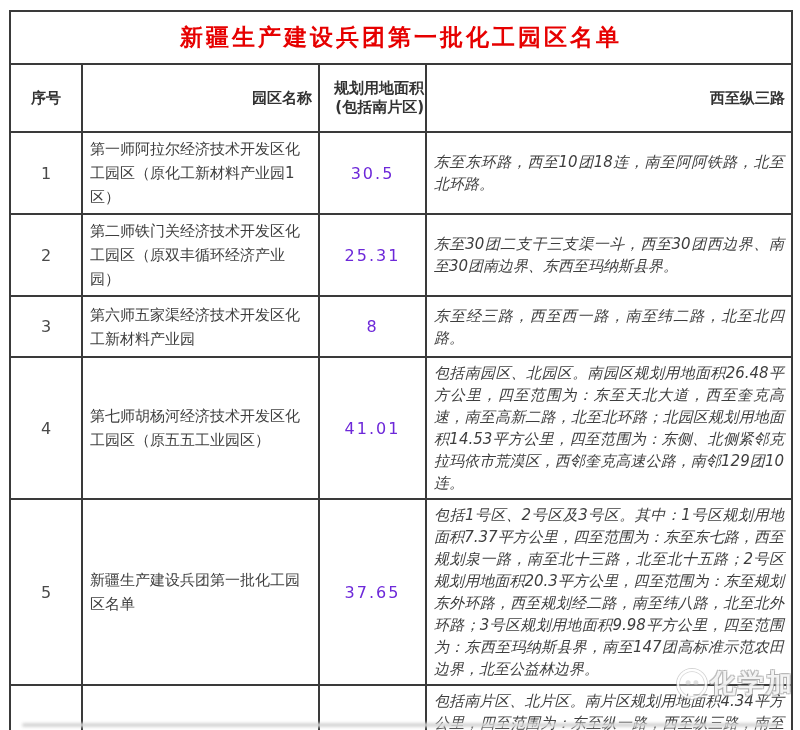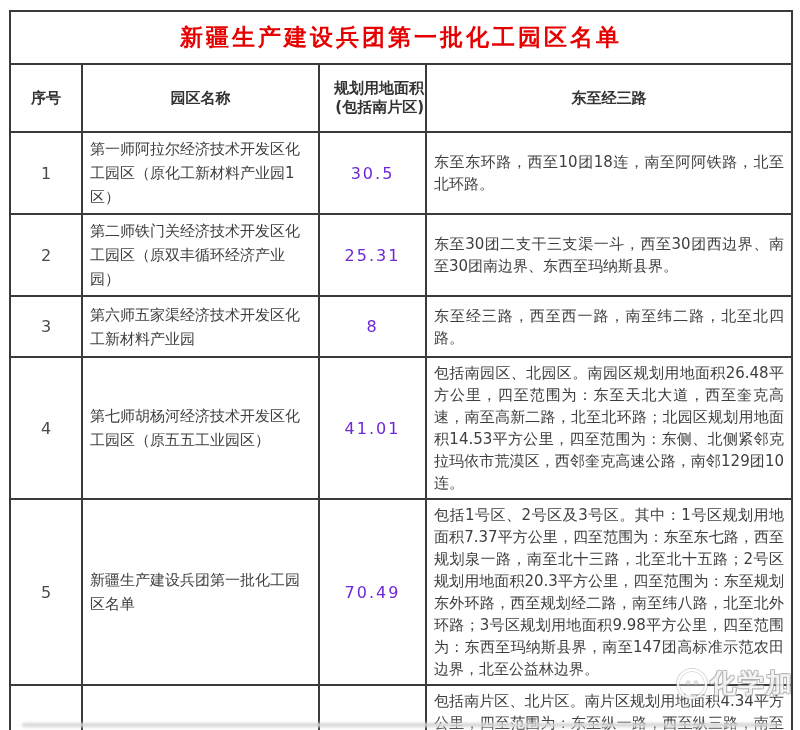--- a/index.html
+++ b/index.html
@@ -18,30 +18,30 @@
     border: 2px solid #3a3a3a; vertical-align: middle; overflow: hidden;
   }
   
   .title-cell {
     height: 53px; text-align: center; font-size: 23px; font-weight: bold;
     letter-spacing: 3px;
   }
   
   .header-row th {
     height: 42px; font-size: 15px; font-weight: bold; color: #333333;
-    text-align: center; padding: 2px 6px;
+    text-align: right; padding: 2px 6px;
   }
   .header-row th.h-index { text-align: center; padding: 8px 2px; }
   .header-row th.h-area  { text-align: right; padding: 14px 1px; line-height: 19px; }
   .header-row th.h-area span { display: block; }
   
   td.c-index { text-align: center; font-size: 16px; color: #4a4a4a; }
   td.c-name  { padding: 4px 7px; font-size: 15px; line-height: 24px; color: #3e3e3e; margin-top: 16px; }
   td.c-area  { text-align: center; font-size: 16px; letter-spacing: 2px; color: #6d28d9; }
-  td.c-scope { padding: 4px 7px; font-size: 15px; line-height: 22px; color: #3e3e3e; text-align: justify; }
+  td.c-scope { padding: 4px 7px; font-size: 15px; line-height: 22px; color: #3e3e3e; text-align: justify; font-style: italic; }
   
   #rows tr:nth-child(1) { height: 60px; }
   #rows tr:nth-child(2) { height: 60px; }
   #rows tr:nth-child(3) { height: 61px; }
   #rows tr:nth-child(4) { height: 114px; }
   #rows tr:nth-child(5) { height: 175px; }
   #rows tr:nth-child(6) { height: 111px; }
   #rows tr:nth-child(7) { height: 29px; }
   
   .watermark {
@@ -85,21 +85,21 @@
       <tr>
         <th colspan="4" class="title-cell" id="title-cell" style="color: rgb(230, 0, 0);">新疆生产建设兵团第一批化工园区名单</th>
       </tr>
       <tr class="header-row">
         <th class="h-index">序号</th>
         <th class="h-name">园区名称</th>
         <th class="h-area">
           <span>规划用地面积</span>
           <span>(包括南片区)</span>
         </th>
-        <th class="h-scope">东至经三路</th>
+        <th class="h-scope">西至纵三路</th>
       </tr>
     </thead>
     <tbody id="rows">
   <tr>
     <td class="c-index">1</td>
     <td class="c-name">第一师阿拉尔经济技术开发区化工园区（原化工新材料产业园1区）</td>
     <td class="c-area">30.5</td>
     <td class="c-scope">东至东环路，西至10团18连，南至阿阿铁路，北至北环路。</td>
   </tr>
 
@@ -120,21 +120,21 @@
   <tr>
     <td class="c-index">4</td>
     <td class="c-name">第七师胡杨河经济技术开发区化工园区（原五五工业园区）</td>
     <td class="c-area">41.01</td>
     <td class="c-scope">包括南园区、北园区。南园区规划用地面积26.48平方公里，四至范围为：东至天北大道，西至奎克高速，南至高新二路，北至北环路；北园区规划用地面积14.53平方公里，四至范围为：东侧、北侧紧邻克拉玛依市荒漠区，西邻奎克高速公路，南邻129团10连。</td>
   </tr>
 
   <tr>
     <td class="c-index">5</td>
     <td class="c-name">新疆生产建设兵团第一批化工园区名单</td>
-    <td class="c-area">70.49</td>
+    <td class="c-area">37.65</td>
     <td class="c-scope">包括1号区、2号区及3号区。其中：1号区规划用地面积7.37平方公里，四至范围为：东至东七路，西至规划泉一路，南至北十三路，北至北十五路；2号区规划用地面积20.3平方公里，四至范围为：东至规划东外环路，西至规划经二路，南至纬八路，北至北外环路；3号区规划用地面积9.98平方公里，四至范围为：东西至玛纳斯县界，南至147团高标准示范农田边界，北至公益林边界。</td>
   </tr>
 
   <tr>
     <td class="c-index">6</td>
     <td class="c-name">第十三师淖毛湖经济技术开发区</td>
     <td class="c-area">7.85</td>
     <td class="c-scope">包括南片区、北片区。南片区规划用地面积4.34平方公里，四至范围为：东至纵一路，西至纵三路，南至淖柳公路，北至规划一路；北片区规划用地面积3.51平方公里，四至范围为：东至纵七路，西至纵四路，南至伊淖矿区专用线，北至横一路。</td>
   </tr>
 

